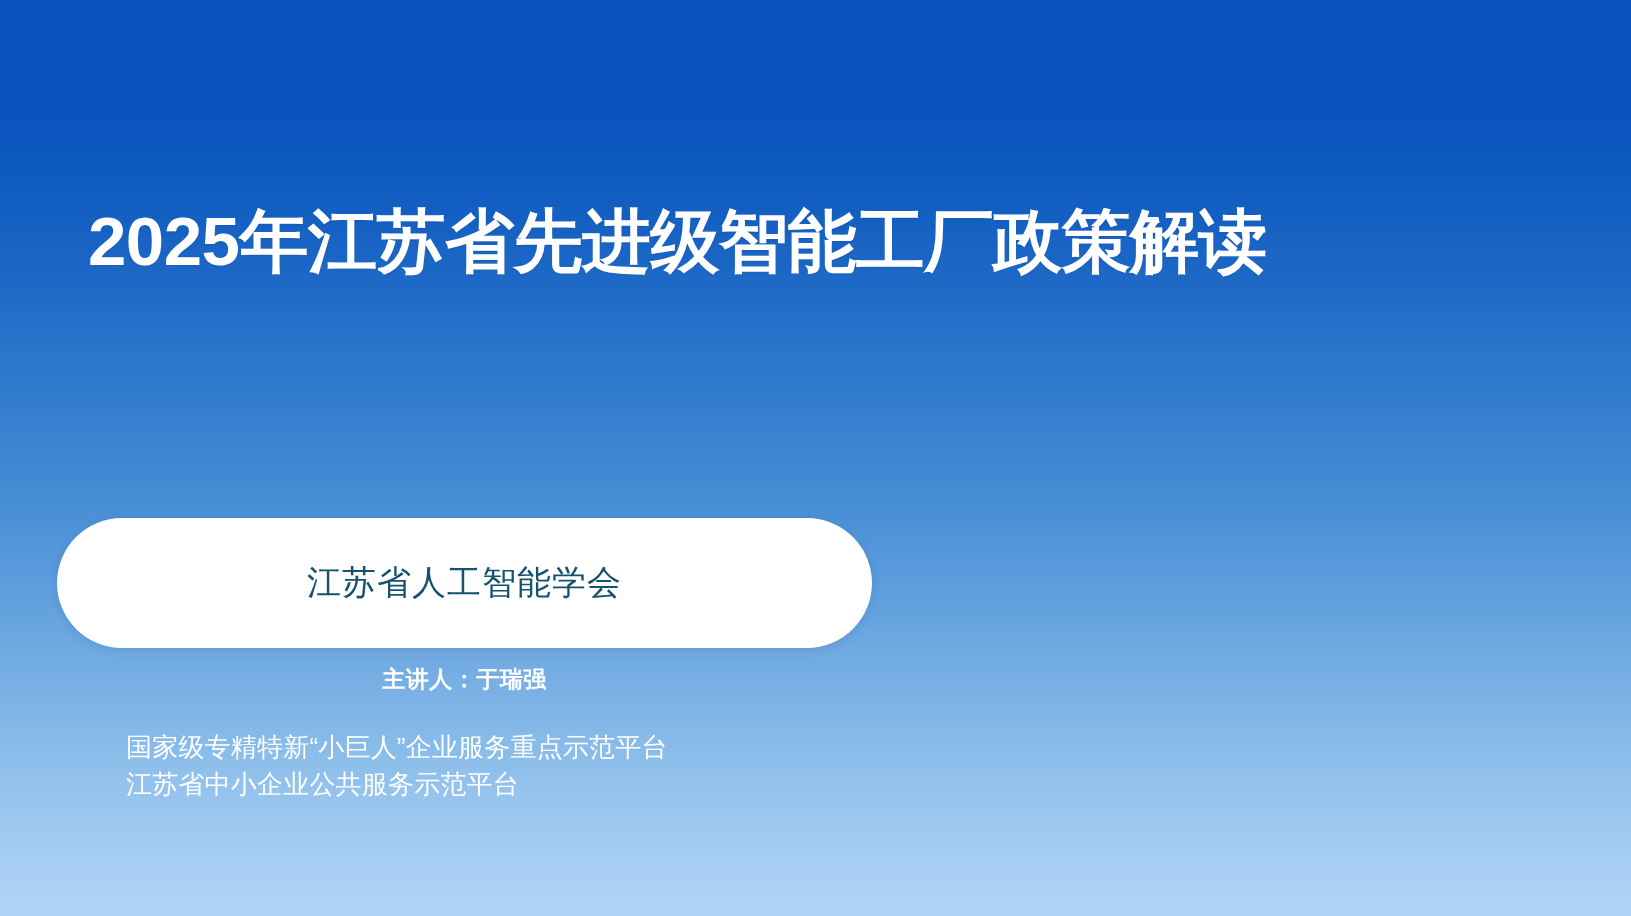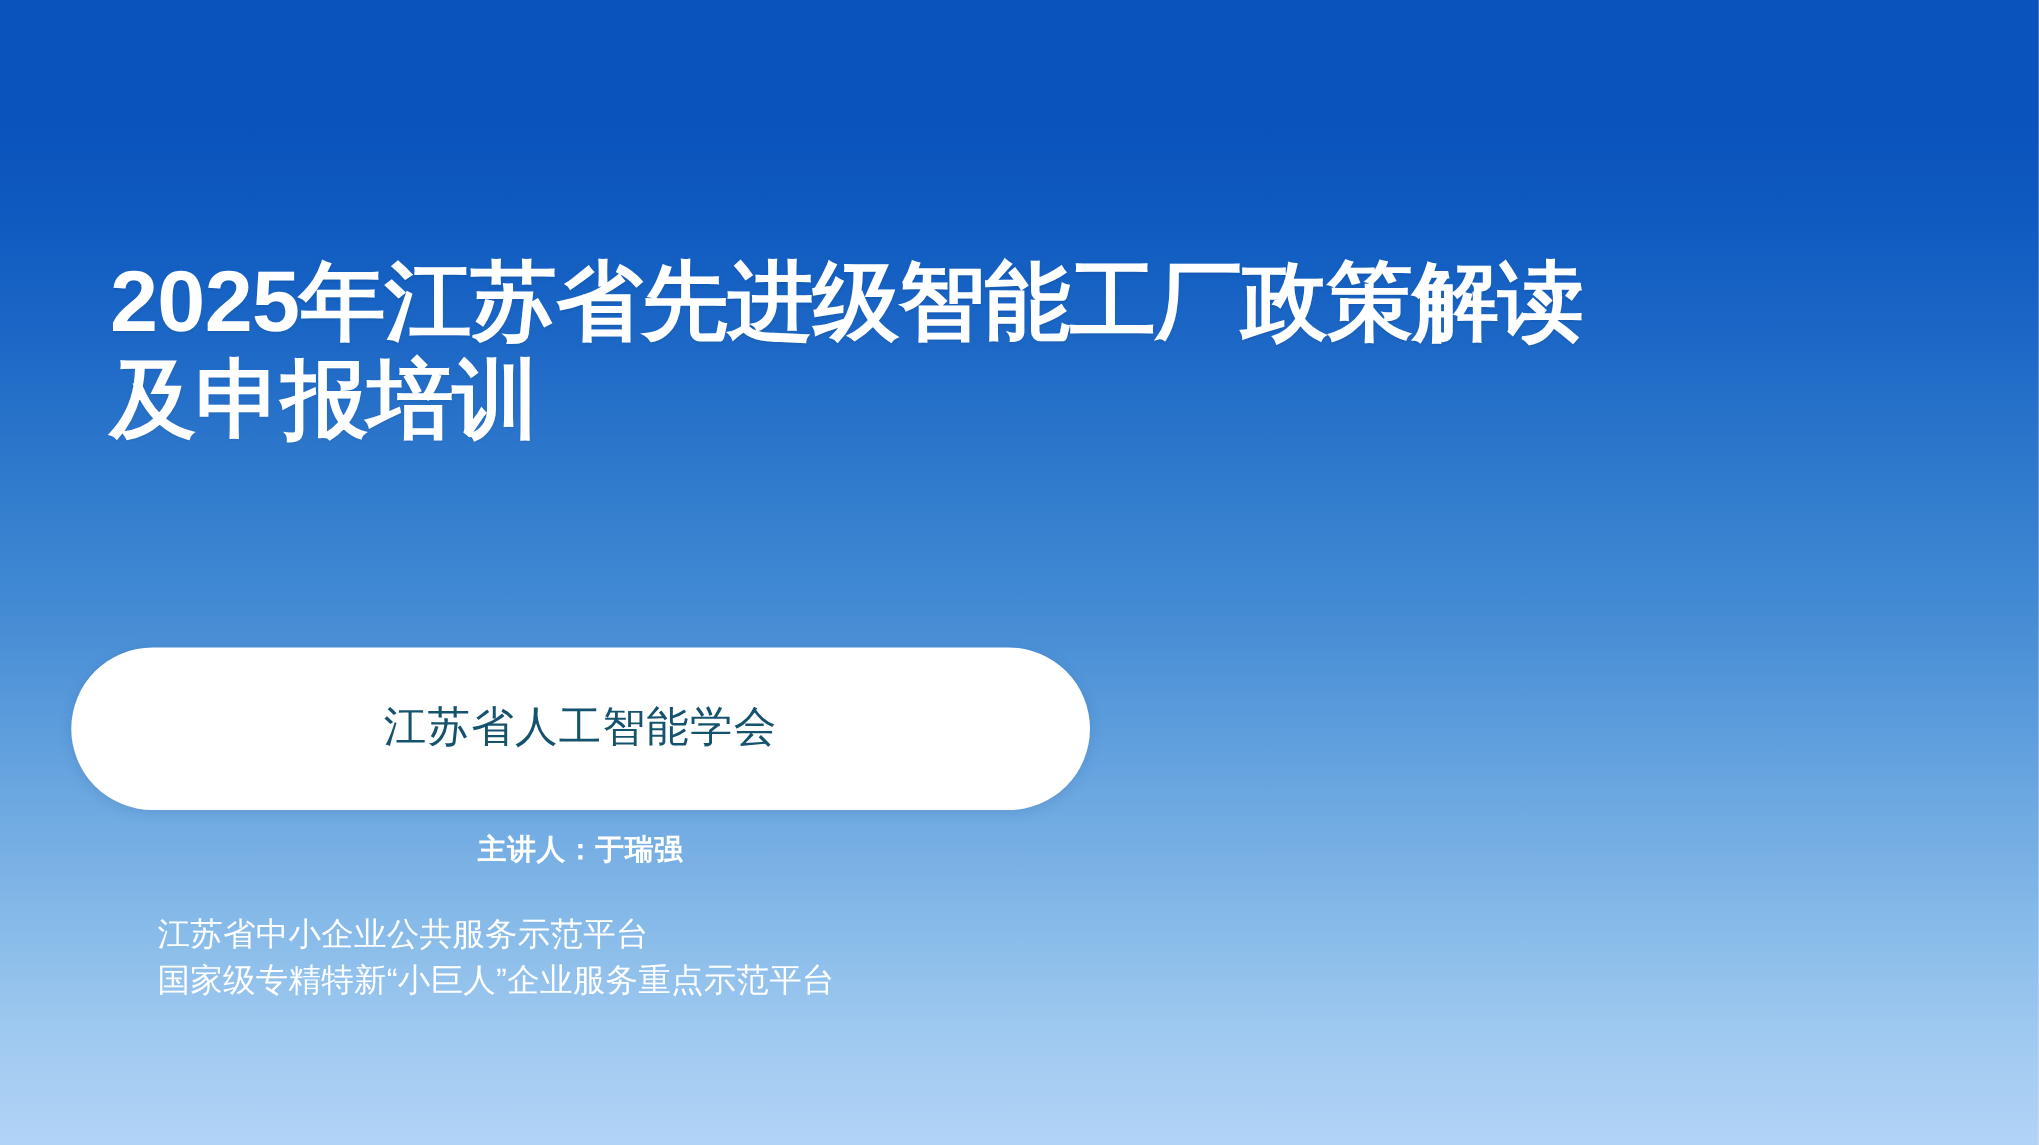--- a/index.html
+++ b/index.html
@@ -105,27 +105,26 @@
     letter-spacing: 0.2px;
   }
 </style>
 </head>
 <body>
 
 <div id="slide">
 
   <div class="title-block">
     <div class="title-line">2025年江苏省先进级智能工厂政策解读</div>
-    <div class="title-line">及申报培训</div>
   </div>
 
   <div class="org-pill">
     <div class="org-line first">江苏省人工智能学会</div>
   </div>
 
   <div class="speaker">主讲人：于瑞强</div>
 
   <div class="credentials">
+    <div class="credential-line">国家级专精特新“小巨人”企业服务重点示范平台</div>
     <div class="credential-line">江苏省中小企业公共服务示范平台</div>
-    <div class="credential-line">国家级专精特新“小巨人”企业服务重点示范平台</div>
   </div>
 
 </div>
 
 </body></html>

